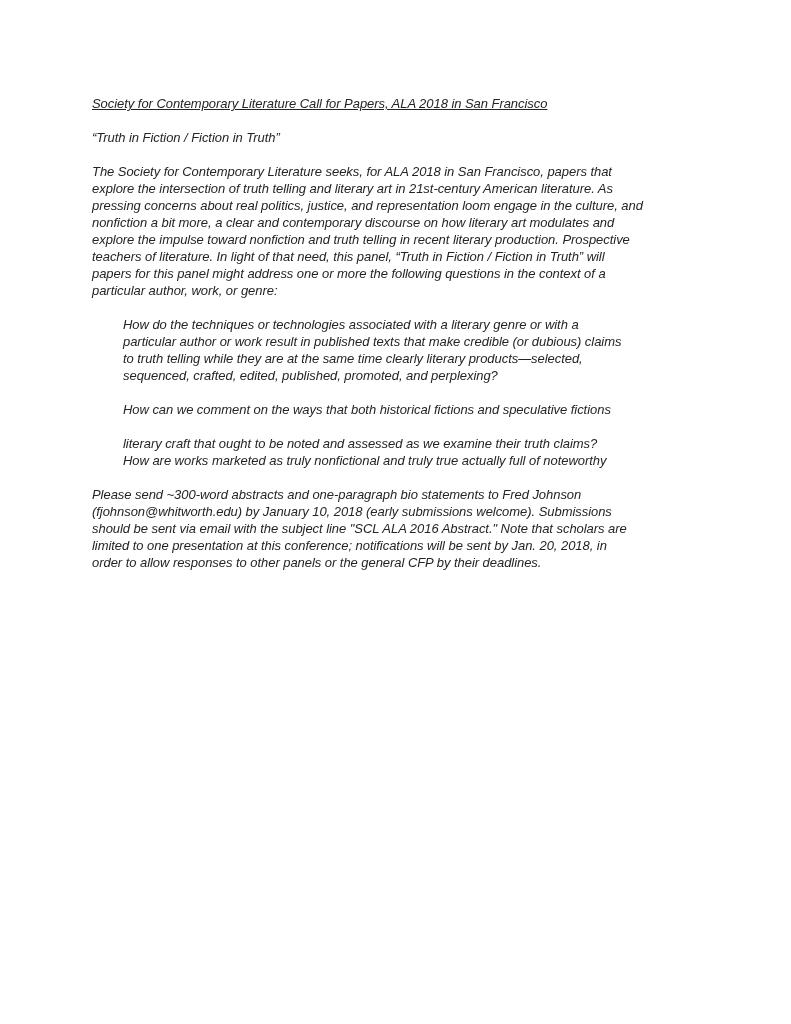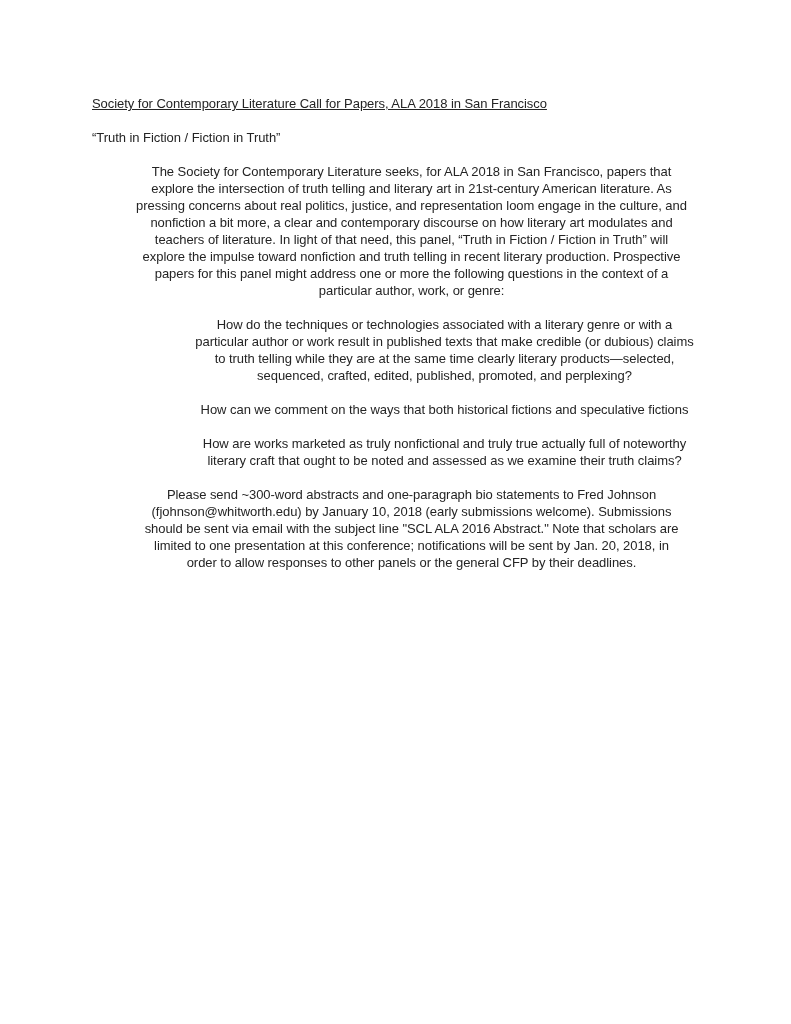--- a/index.html
+++ b/index.html
@@ -13,71 +13,71 @@
     height: 1024px;
     background: #ffffff;
     box-sizing: border-box;
     padding: 95px 60px 0 92px;
     font-family: "Liberation Sans", "DejaVu Sans", sans-serif;
     font-size: 13px;
     line-height: 17px;
     color: #242424;
     letter-spacing: -0.05px;
     overflow: hidden;
+    font-style: italic;
   }
   .title {
     font-size: 13px;
     font-weight: normal;
     text-decoration: underline;
     margin: 0 0 17px 0;
     line-height: 17px;
   }
   .subtitle {
     margin: 0 0 17px 0;
   }
   .para {
     margin: 0 0 17px 0;
   }
   .para.indent {
-    margin-left: 66px;
+    margin-left: 31px;
   }
   .line {
     white-space: nowrap;
-    text-align: center;
   }
 </style>
 </head>
 <body>
 
 <div class="page">
   <h1 class="title">Society for Contemporary Literature Call for Papers, ALA 2018 in San Francisco</h1>
   <p class="subtitle">“Truth in Fiction / Fiction in Truth”</p>
   <div id="paragraphs">
       <div class="para">
         <div class="line">The Society for Contemporary Literature seeks, for ALA 2018 in San Francisco, papers that</div>
         <div class="line">explore the intersection of truth telling and literary art in 21st-century American literature. As</div>
         <div class="line">pressing concerns about real politics, justice, and representation loom engage in the culture, and</div>
         <div class="line">nonfiction a bit more, a clear and contemporary discourse on how literary art modulates and</div>
+        <div class="line">explore the impulse toward nonfiction and truth telling in recent literary production. Prospective</div>
         <div class="line">teachers of literature. In light of that need, this panel, “Truth in Fiction / Fiction in Truth” will</div>
-        <div class="line">explore the impulse toward nonfiction and truth telling in recent literary production. Prospective</div>
         <div class="line">papers for this panel might address one or more the following questions in the context of a</div>
         <div class="line">particular author, work, or genre:</div>
       </div>
       <div class="para indent">
         <div class="line">How do the techniques or technologies associated with a literary genre or with a</div>
         <div class="line">particular author or work result in published texts that make credible (or dubious) claims</div>
         <div class="line">to truth telling while they are at the same time clearly literary products—selected,</div>
         <div class="line">sequenced, crafted, edited, published, promoted, and perplexing?</div>
       </div>
       <div class="para indent">
         <div class="line">How can we comment on the ways that both historical fictions and speculative fictions</div>
       </div>
       <div class="para indent">
+        <div class="line">literary craft that ought to be noted and assessed as we examine their truth claims?</div>
         <div class="line">How are works marketed as truly nonfictional and truly true actually full of noteworthy</div>
-        <div class="line">literary craft that ought to be noted and assessed as we examine their truth claims?</div>
       </div>
       <div class="para">
         <div class="line">Please send ~300-word abstracts and one-paragraph bio statements to Fred Johnson</div>
         <div class="line">(fjohnson@whitworth.edu) by January 10, 2018 (early submissions welcome). Submissions</div>
         <div class="line">should be sent via email with the subject line "SCL ALA 2016 Abstract." Note that scholars are</div>
         <div class="line">limited to one presentation at this conference; notifications will be sent by Jan. 20, 2018, in</div>
         <div class="line">order to allow responses to other panels or the general CFP by their deadlines.</div>
       </div>
     </div>
 </div>

